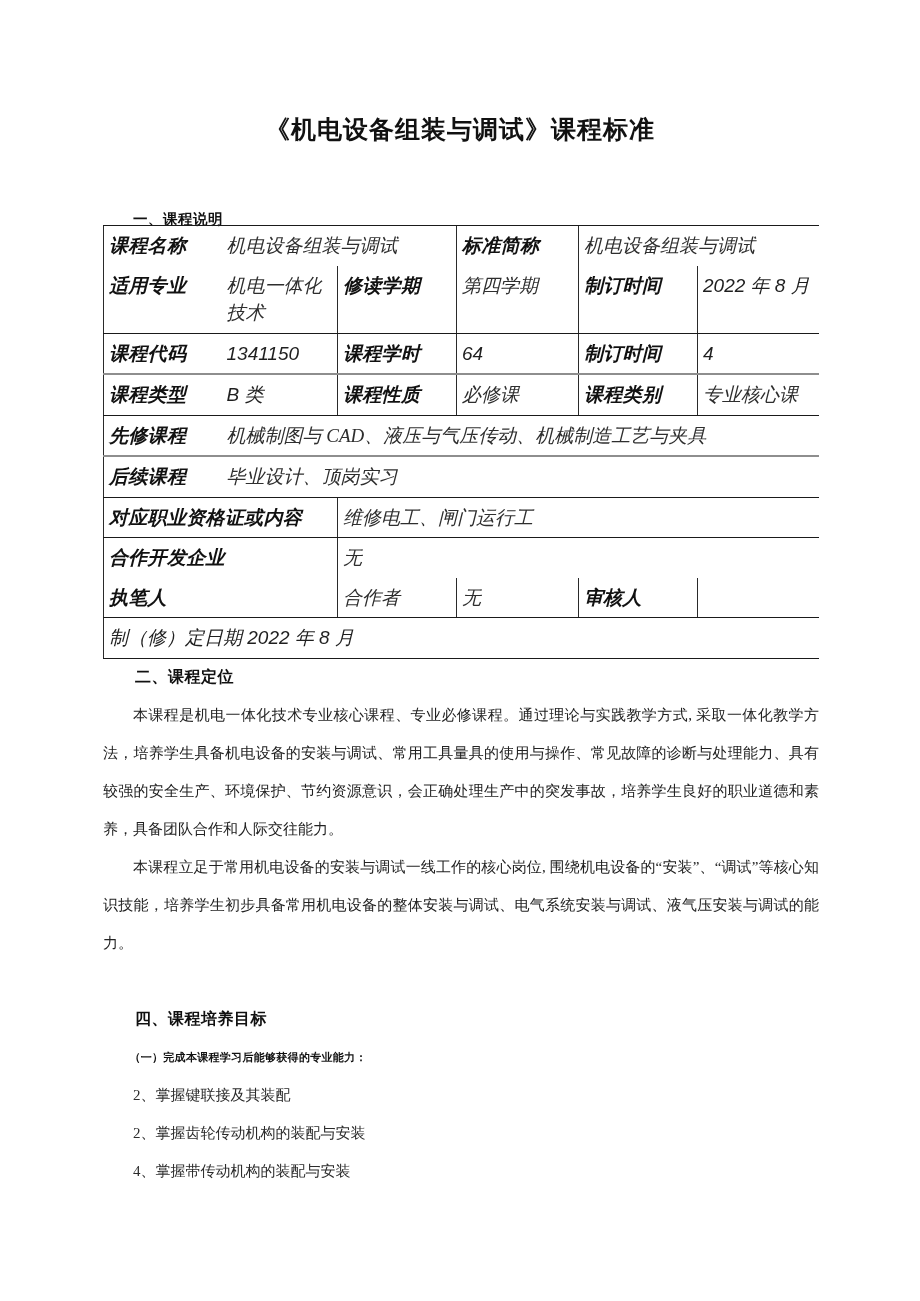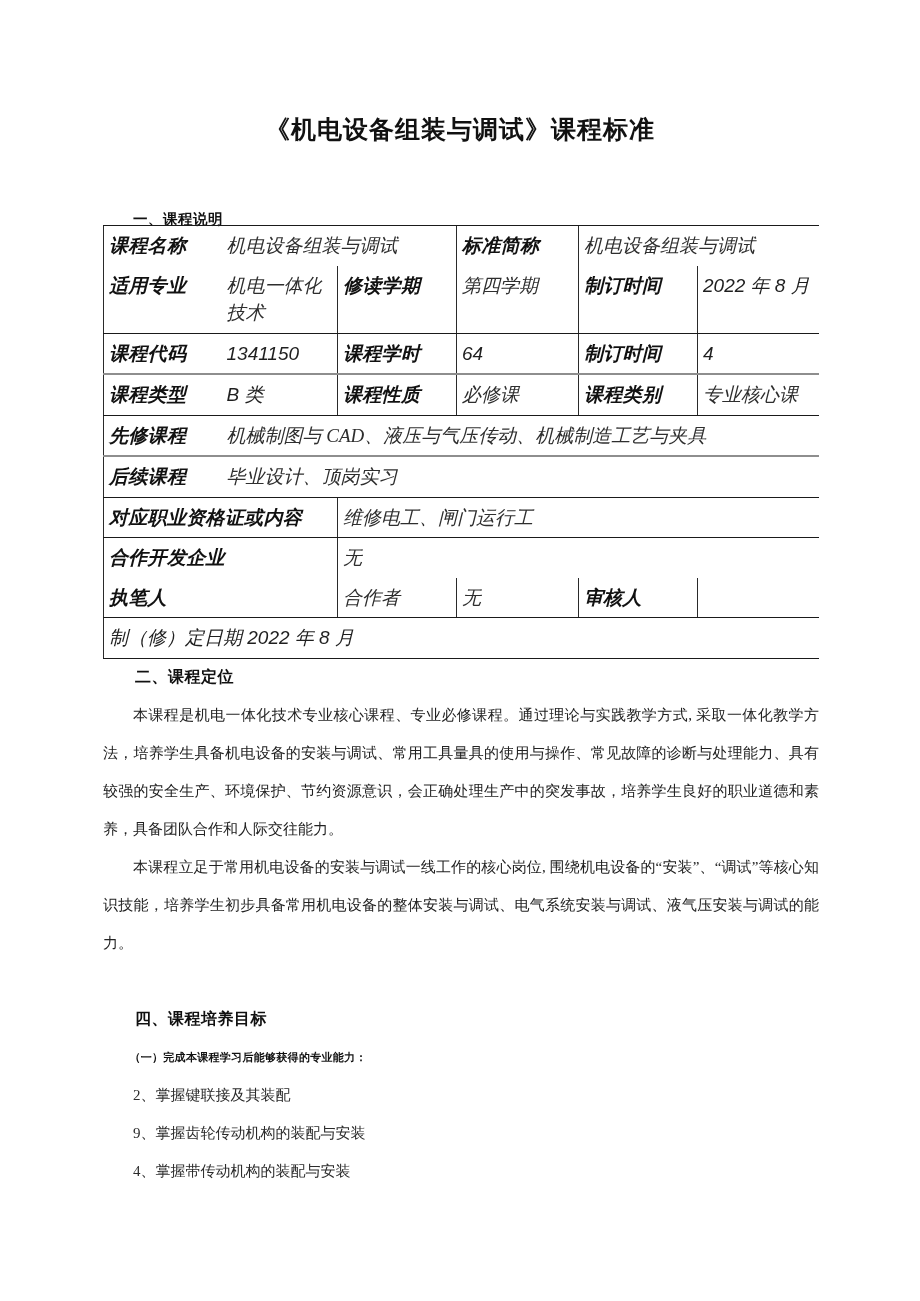--- a/index.html
+++ b/index.html
@@ -232,17 +232,17 @@
   </div>
 
   <div class="body-block" style="top:848px;">
     <p class="para">本课程立足于常用机电设备的安装与调试一线工作的核心岗位, 围绕机电设备的“安装”、“调试”等核心知识技能，培养学生初步具备常用机电设备的整体安装与调试、电气系统安装与调试、液气压安装与调试的能力。</p>
   </div>
 
   <div class="body-block" style="top:1000px;">
     <p class="head-line">四、课程培养目标</p>
     <p class="sub-head">（一）完成本课程学习后能够获得的专业能力：</p>
     <p class="list-item">2、掌握键联接及其装配</p>
-    <p class="list-item">9、掌握齿轮传动机构的装配与安装</p>
+    <p class="list-item">2、掌握齿轮传动机构的装配与安装</p>
     <p class="list-item">4、掌握带传动机构的装配与安装</p>
   </div>
 
 </div>
 
 </body></html>

